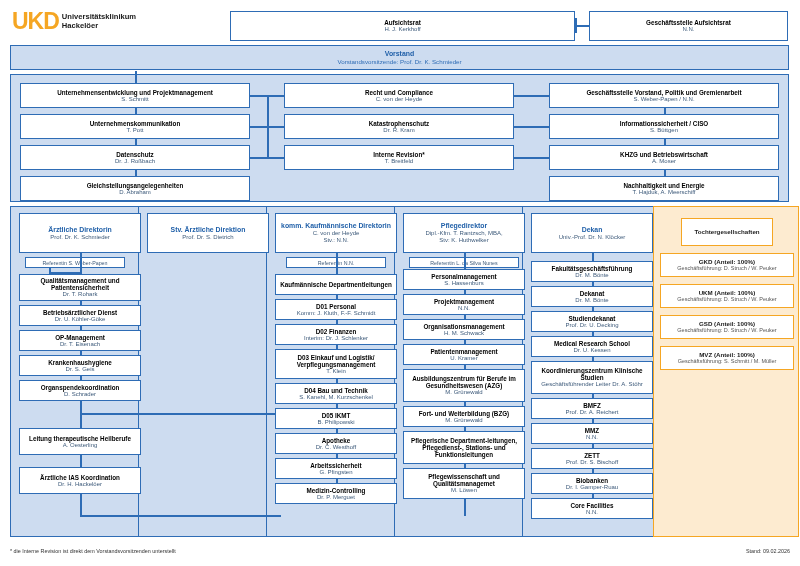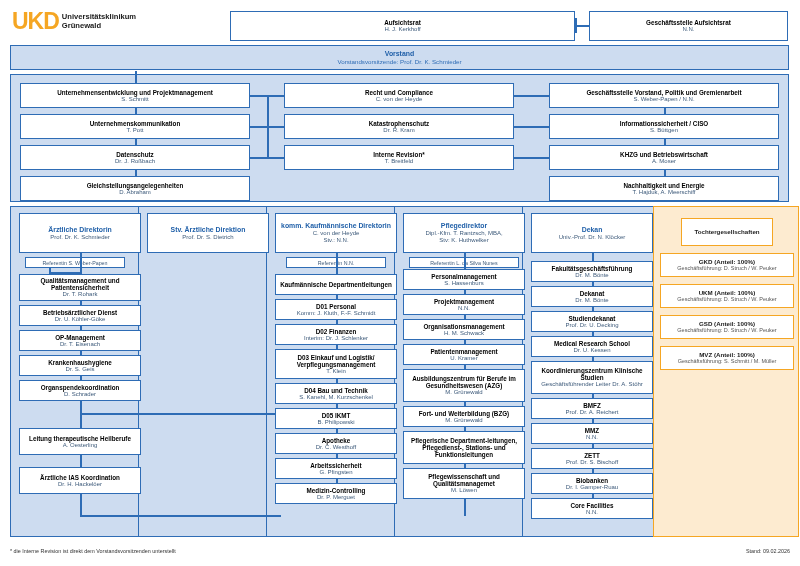--- a/index.html
+++ b/index.html
@@ -87,21 +87,21 @@
   #footnote{position:absolute;left:10px;top:548px;font-size:5.4px;color:#333;}
   #stand{position:absolute;right:10px;top:548px;font-size:5.4px;color:#333;}
 </style>
 </head>
 <body>
 
 <div class="logo">
   <span class="logo-ukd">UKD</span>
   <span class="logo-txt">
     <span>Universitätsklinikum</span><br>
-    <span>Grünewald</span>
+    <span>Hackelöer</span>
   </span>
 </div>
 
 <div class="box" id="aufsichtsrat">
   <div class="ttl">Aufsichtsrat</div>
   <div class="sub">H. J. Kerkhoff</div>
 </div>
 <div id="connector-ar2"></div>
 <div id="connector-ar"></div>
 <div class="box" id="gs-aufsichtsrat">

